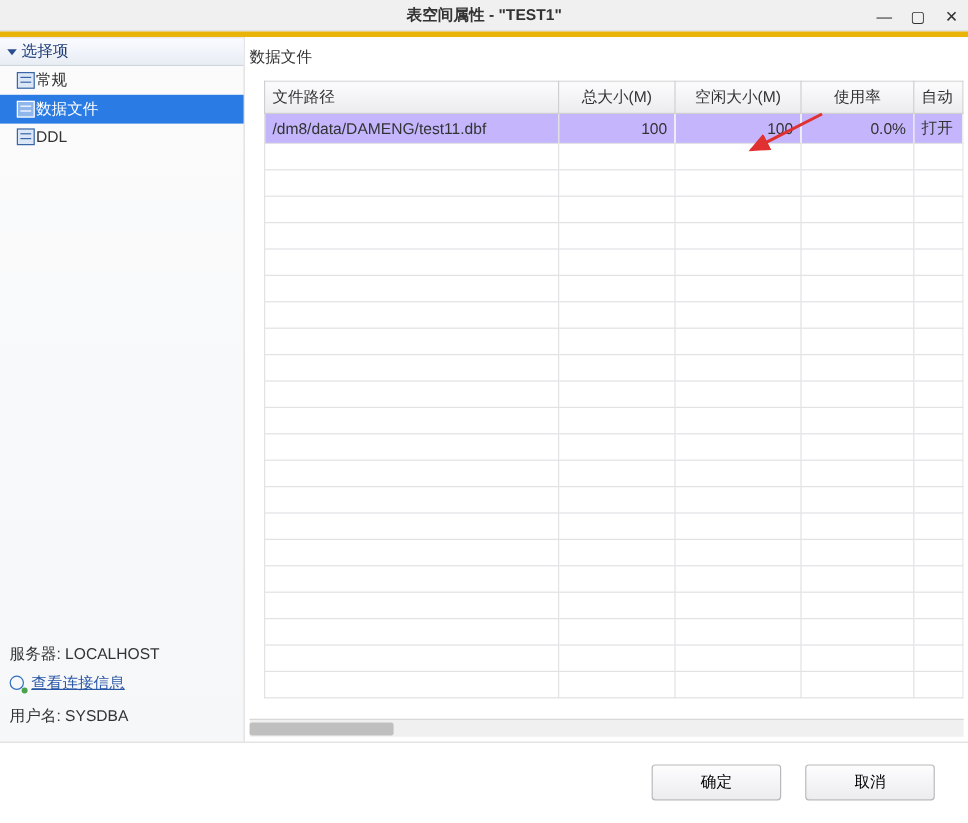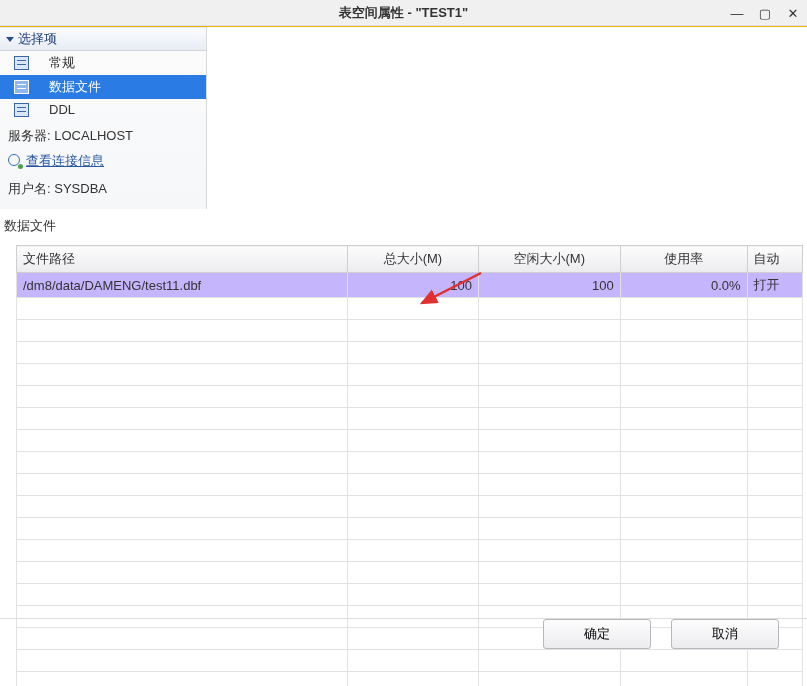--- a/index.html
+++ b/index.html
@@ -34,22 +34,21 @@
     width: 28px;
     display: flex;
     align-items: center;
     justify-content: center;
     font-size: 13px;
     cursor: pointer;
   }
   .body {
     display: flex;
     height: 592px;
-    border-top: 1px solid #eab308;
-    flex-direction: column;
+    border-top: 5px solid #eab308;
   }
   .left-pane {
     width: 207px;
     background: linear-gradient(#fbfbfc,#f6f7f8);
     border-right: 1px solid #d8d8d8;
     display: flex;
     flex-direction: column;
   }
   .panel-header {
     background: linear-gradient(#fafbff,#e8edf4);
@@ -66,21 +65,21 @@
     width: 0; height: 0;
     border-top: 5px solid #2a4d8c;
     border-left: 4px solid transparent;
     border-right: 4px solid transparent;
   }
   .option-list { flex: 1; }
   .option-item {
     padding: 3px 8px 3px 14px;
     display: flex;
     align-items: center;
-    gap: 20px;
+    gap: 1px;
     cursor: pointer;
   }
   .option-item.selected {
     background: #2a7be4;
     color: #fff;
   }
   .option-icon {
     width: 15px; height: 14px;
     display: inline-block;
     border: 1px solid #3a66a8;
@@ -193,21 +192,21 @@
     position: absolute;
     left: 0; top: 2px;
     width: 120px; height: 11px;
     background: #bfbfbf;
     border-radius: 2px;
   }
   .footer {
     height: 66px;
     border-top: 1px solid #ddd;
     display: flex;
-    align-items: flex-start;
+    align-items: center;
     justify-content: flex-end;
     gap: 20px;
     padding-right: 28px;
     position: relative;
   }
   .btn {
     min-width: 108px;
     height: 30px;
     background: linear-gradient(#fdfdfe,#ececef);
     border: 1px solid #b8b8bc;

